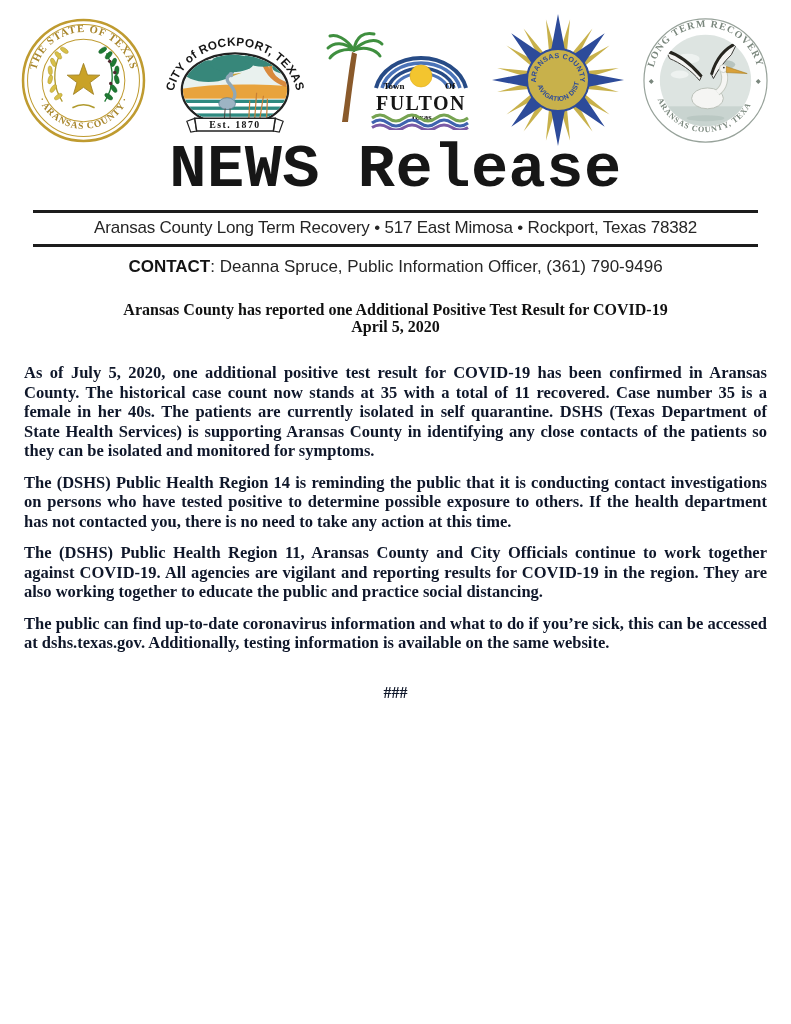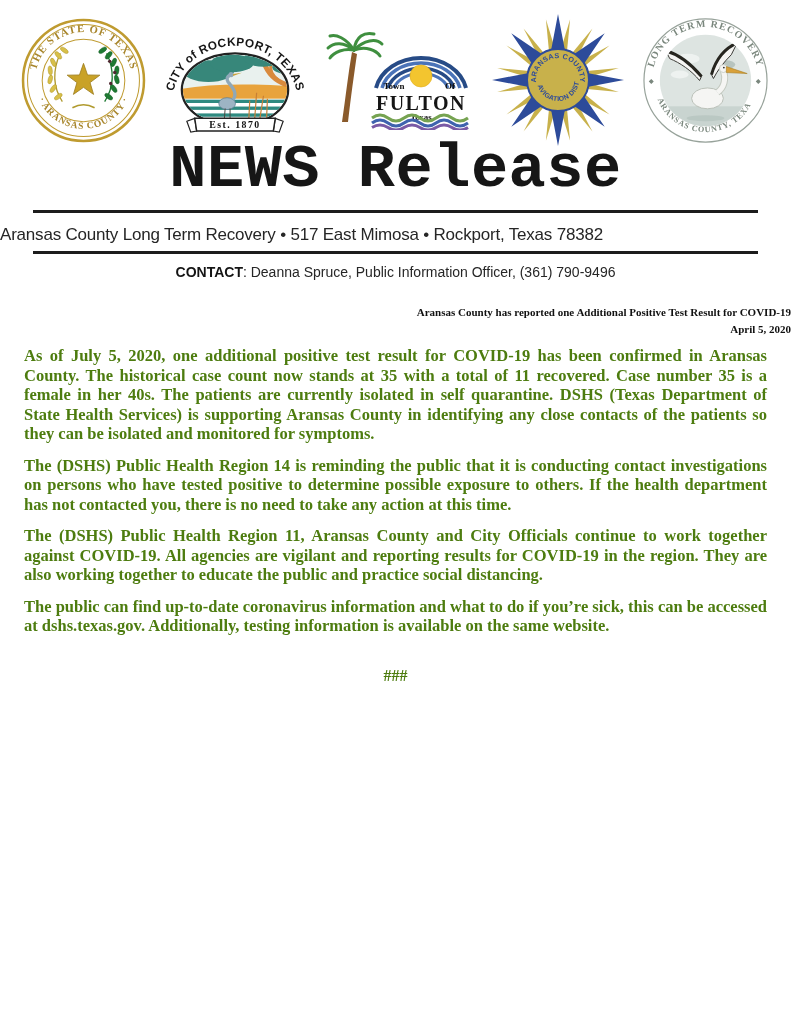--- a/index.html
+++ b/index.html
@@ -4,28 +4,28 @@
 <style>
   html,body{margin:0;padding:0;background:#ffffff;}
   .page{width:791px;height:1024px;background:#fff;overflow:hidden;color:#111;position:relative;}
   .logos{display:flex;justify-content:space-between;align-items:center;
          padding:22px 20px 0;height:138px;box-sizing:border-box;}
   .logos figure{margin:0;flex:0 0 auto;line-height:0;}
   .title{font-family:Liberation Mono, monospace;font-weight:700;font-size:62px;line-height:64px;
          text-align:center;margin:0 0 8px;color:#161616;letter-spacing:0.5px;}
   .rule{height:3px;background:#1c1c1c;margin:0 33px;}
   .org{font-family:"Liberation Sans",sans-serif;font-size:17px;letter-spacing:-0.2px;
-       padding:12px 0 6px;color:#262626;}
-  .contact{font-family:"Liberation Sans",sans-serif;font-size:14px;text-align:center;
+       text-align:center;padding:5px 0 6px;color:#262626;}
+  .contact{font-family:"Liberation Sans",sans-serif;font-size:17px;text-align:center;
            margin:10px 0 0;color:#262626;}
   .contact b{font-weight:700;color:#141414;}
-  .headline{font-family:"Liberation Serif",serif;font-weight:700;font-size:11px;line-height:17px;
-            text-align:right;margin-top:24px;color:#111;}
-  .bodytext{margin:8px 24px 0;font-family:"Liberation Serif",serif;font-weight:700;
-            font-size:16.5px;line-height:19.5px;text-align:justify;color:#4d7c0f;}
+  .headline{font-family:"Liberation Serif",serif;font-weight:700;font-size:16px;line-height:17px;
+            text-align:center;margin-top:24px;color:#111;}
+  .bodytext{margin:28px 24px 0;font-family:"Liberation Serif",serif;font-weight:700;
+            font-size:16.5px;line-height:19.5px;text-align:justify;color:#0f172a;}
   .bodytext p{margin:0 0 12px;}
   .endmark{text-align:center;margin-top:30px;font-family:"Liberation Serif",serif;
            font-weight:700;font-size:16px;}
   svg text{font-weight:700;}
   .arc-serif{font-family:"Liberation Serif",serif;}
   .arc-sans{font-family:"Liberation Sans",sans-serif;}
 </style>
 </head>
 <body>
 

